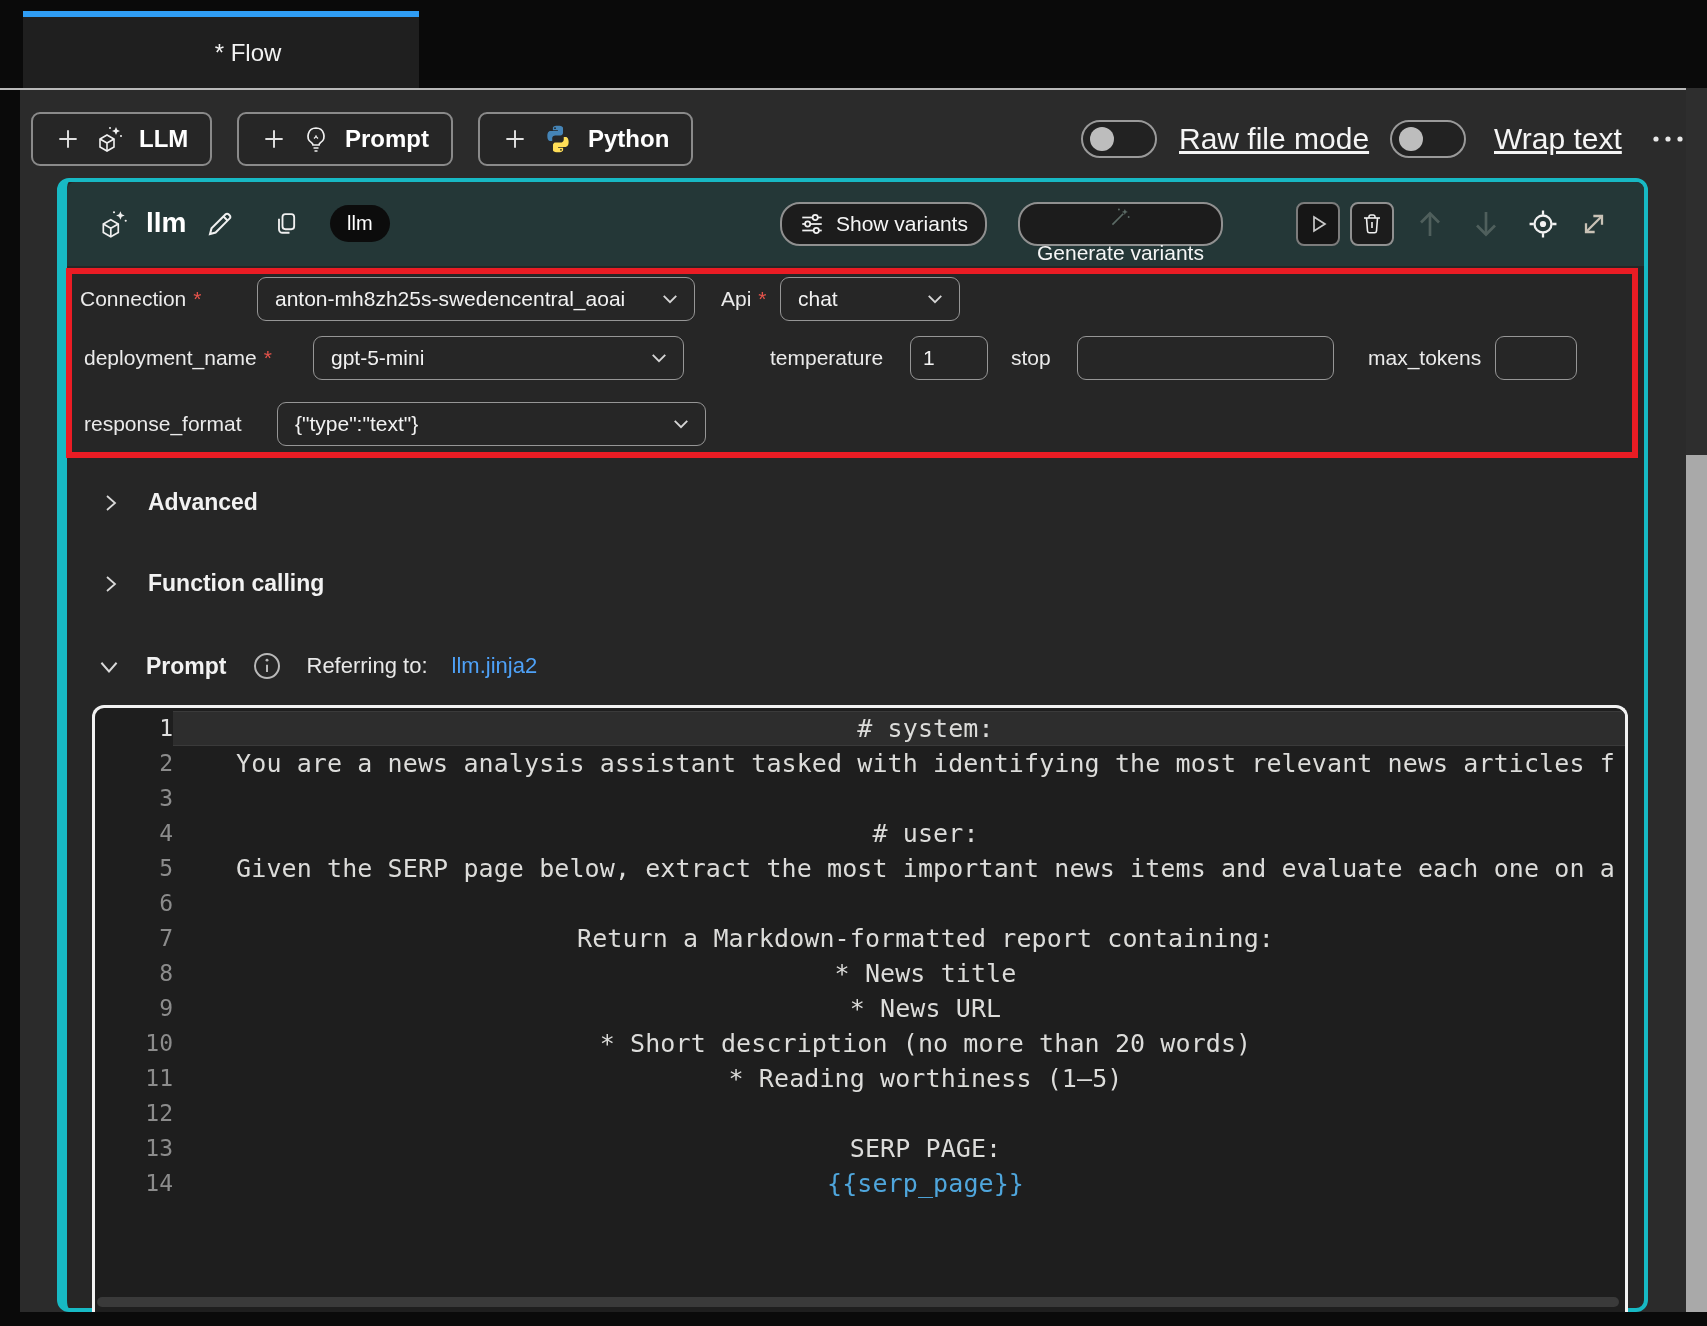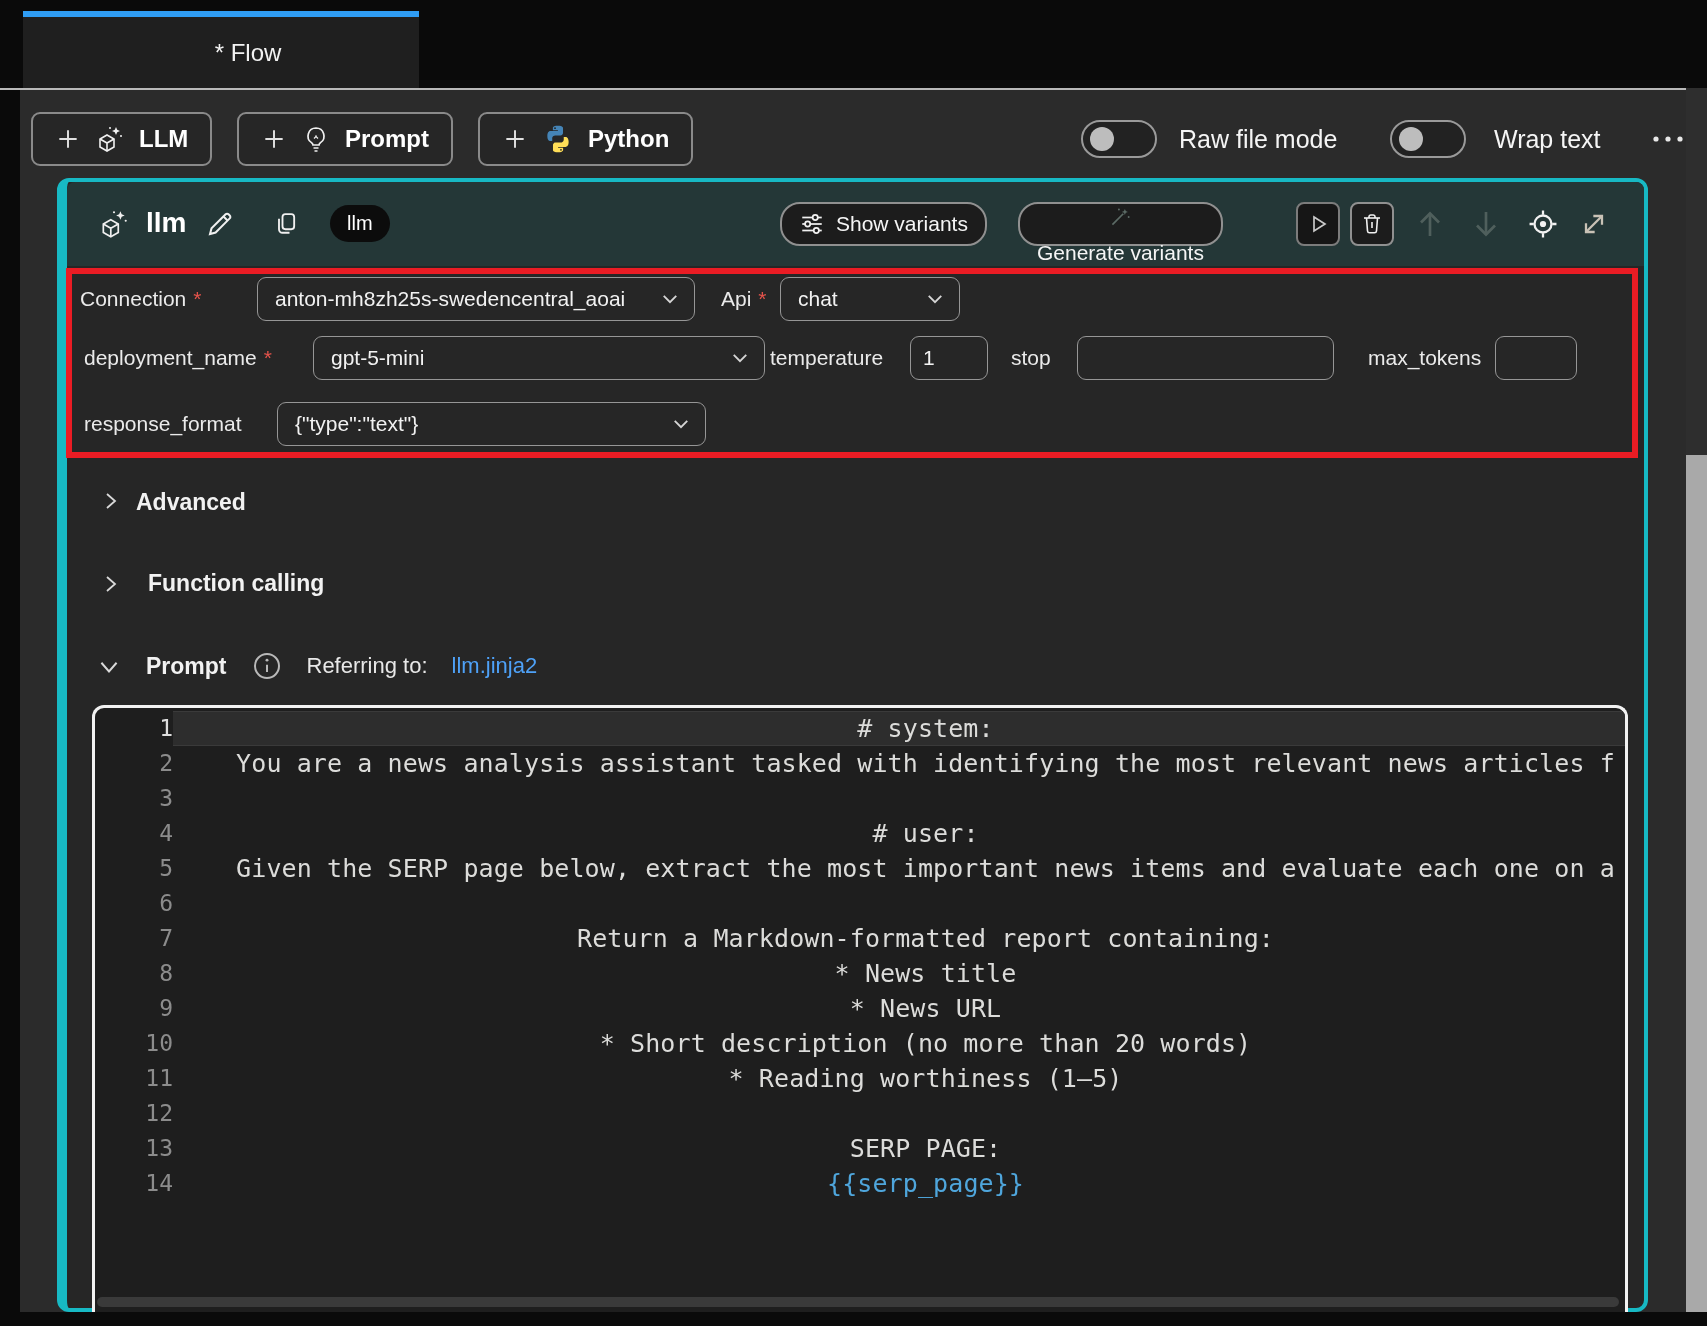--- a/index.html
+++ b/index.html
@@ -16,21 +16,21 @@
   .bench{left:20px;top:90px;width:1666px;height:1222px;background:#2b2b2b;}
   .bottom-strip{left:0;top:1312px;width:1707px;height:14px;background:#0a0a0a;}
 
   
   .tbtn{height:54px;top:112px;display:inline-flex;align-items:center;gap:14px;padding:0 22px;
         box-sizing:border-box;border:2px solid #8a8a8a;border-radius:9px;background:#262626;
         font-size:24px;font-weight:bold;color:#fff;cursor:pointer;}
   .tbtn.disabled{border-color:#333;background:#1b1b1b;color:#787878;}
   .toggle{top:120px;width:76px;height:38px;border:2px solid #9a9a9a;border-radius:20px;background:#222;box-sizing:border-box;}
   .knob{position:absolute;left:7px;top:5px;width:24px;height:24px;border-radius:50%;background:#bdbdbd;}
-  .tog-label{top:112px;height:54px;display:flex;align-items:center;font-size:25px;color:#f5f5f5;}
+  .tog-label{top:112px;height:54px;display:flex;align-items:center;font-size:30px;color:#f5f5f5;text-decoration:underline;}
 
   
   .node{left:57px;top:178px;width:1591px;height:1134px;background:#262626;
         border:4px solid #17b9c4;border-left-width:10px;border-radius:12px;box-sizing:border-box;}
   .node-header{left:67px;top:182px;width:1577px;height:84px;background:#243737;border-radius:8px 8px 0 0;}
   .node-title{left:146px;top:196px;height:54px;display:flex;align-items:center;font-size:28px;font-weight:bold;color:#fff;}
   .badge{left:330px;top:205px;height:37px;padding:0 17px;background:#0c0c0c;border-radius:19px;
          display:inline-flex;align-items:center;font-size:20px;color:#fff;}
   .hbtn{top:202px;height:44px;display:inline-flex;align-items:center;gap:11px;padding:0 17px;box-sizing:border-box;
         border:2px solid #909090;border-radius:20px;background:#1c1c1c;font-size:21px;color:#f5f5f5;cursor:pointer;}
@@ -271,21 +271,21 @@
         <svg width="20" height="20" viewBox="0 0 16 16" fill="none" stroke="#d5d5d5" stroke-width="1.5">
           <path d="M3 5.5l5 5 5-5"></path>
         </svg>
       </span>
   </div>
 
   <div class="abs plabel" style="left:84px;top:336px;">
     <span>deployment_name</span>
       <span class="req">*</span>
   </div>
-  <div class="abs dd" style="left:313px;top:336px;width:452px;">
+  <div class="abs dd" style="left:313px;top:336px;width:371px;">
     <span class="val">gpt-5-mini</span>
     <span>
         <svg width="20" height="20" viewBox="0 0 16 16" fill="none" stroke="#d5d5d5" stroke-width="1.5">
           <path d="M3 5.5l5 5 5-5"></path>
         </svg>
       </span>
   </div>
   <div class="abs plabel" style="left:770px;top:336px;">temperature</div>
   <input class="abs inp" style="left: 910px; top: 336px; width: 78px;" value="1">
   <div class="abs plabel" style="left:1011px;top:336px;">stop</div>
@@ -296,21 +296,21 @@
   <div class="abs plabel" style="left:84px;top:402px;">response_format</div>
   <div class="abs dd" style="left:277px;top:402px;width:429px;">
     <span class="val">{"type":"text"}</span>
     <span>
         <svg width="20" height="20" viewBox="0 0 16 16" fill="none" stroke="#d5d5d5" stroke-width="1.5">
           <path d="M3 5.5l5 5 5-5"></path>
         </svg>
       </span>
   </div>
 
-  <div class="abs" style="left:98px;top:489px;display:flex;gap:14px;">
+  <div class="abs" style="left:98px;top:489px;display:flex;align-items:center;gap:26px;">
     <span class="sec-chev">
         <svg width="24" height="24" viewBox="0 0 24 24" fill="none" stroke="#d9d9d9" stroke-width="1.8">
           <path d="M9 5l8 7-8 7"></path>
         </svg>
       </span>
     <span class="sec-label">Advanced</span>
   </div>
   <div class="abs" style="left:98px;top:570px;display:flex;align-items:center;gap:26px;">
     <span class="sec-chev">
         <svg width="24" height="24" viewBox="0 0 24 24" fill="none" stroke="#d9d9d9" stroke-width="1.8">

